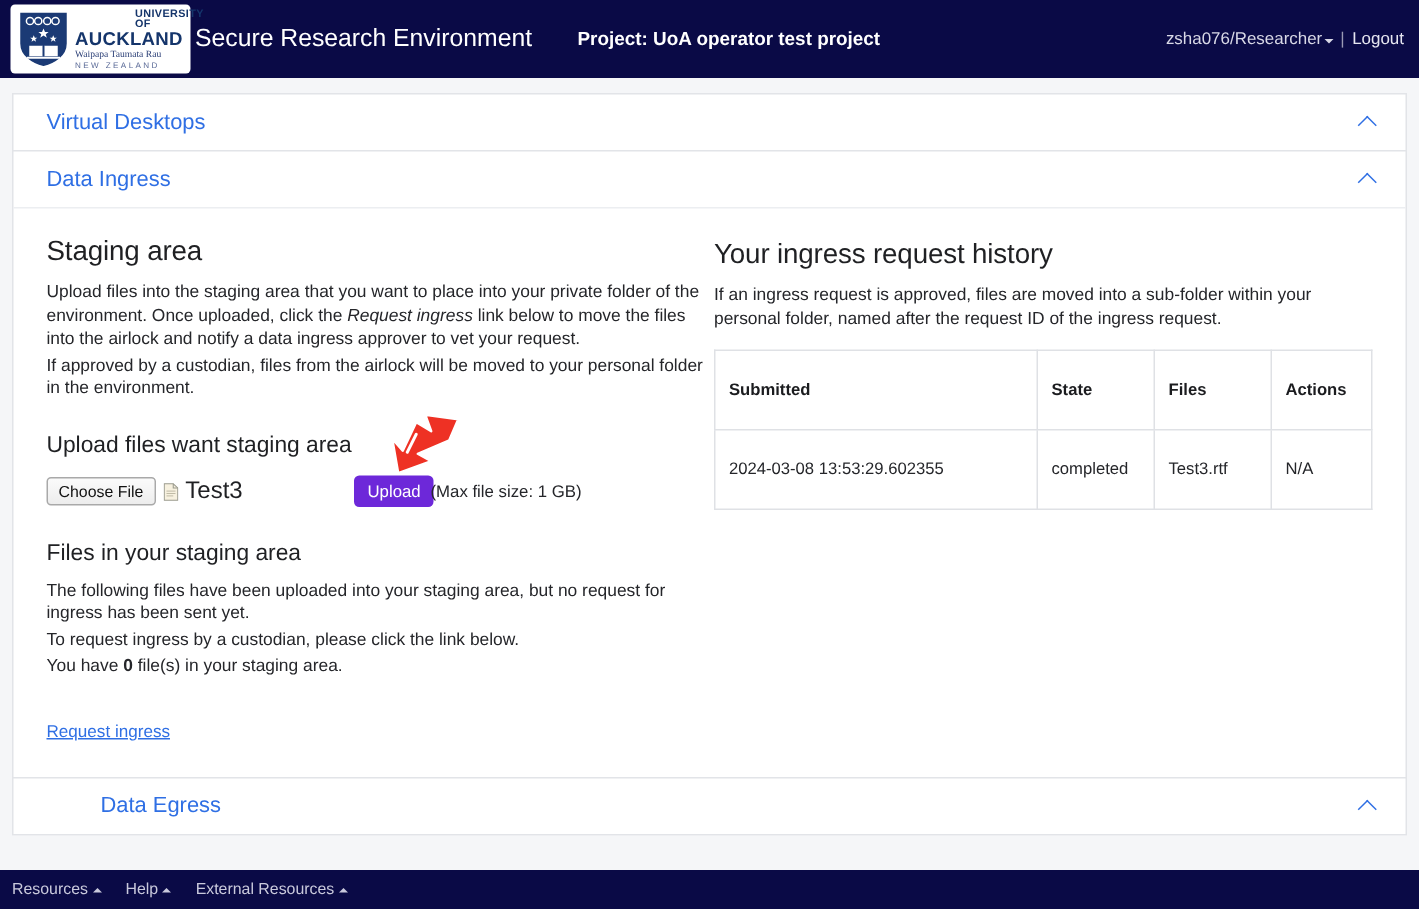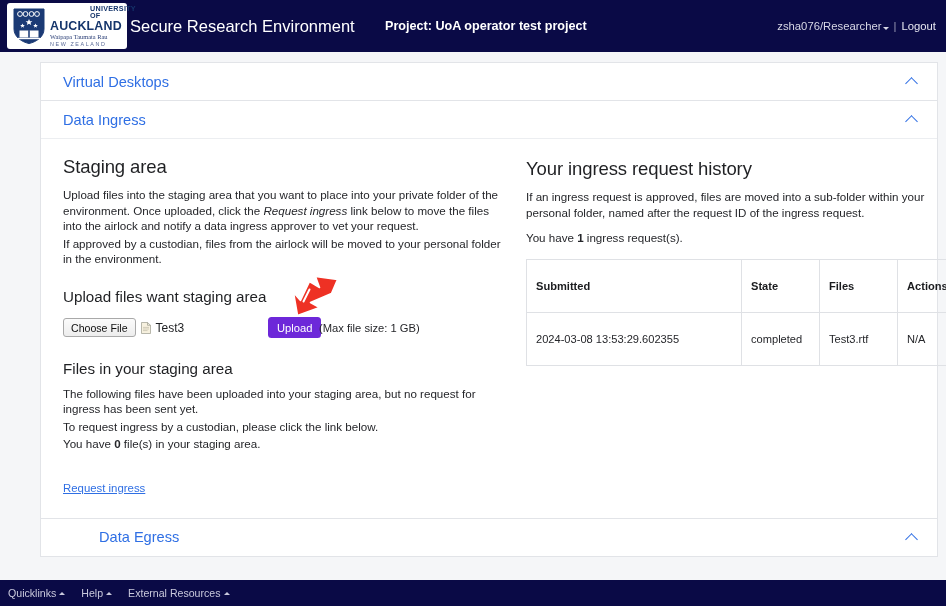--- a/index.html
+++ b/index.html
@@ -84,21 +84,20 @@
   .page {
     height: 528px;
     padding: 10px 8px 0 8px;
     background: #f5f6f8;
   }
 
   .panel {
     background: #ffffff;
     border: 1px solid #e2e4e8;
     border-bottom: none;
-    margin-left: 32px;
   }
   .panel:last-of-type { border-bottom: 1px solid #e2e4e8; padding-left: 36px; }
 
   .panel-head {
     height: 37px;
     display: flex;
     align-items: center;
     justify-content: space-between;
     padding: 0 18px 0 22px;
     cursor: pointer;
@@ -117,22 +116,22 @@
     left: 1px; top: 4px;
     width: 8px; height: 8px;
     border-left: 1.6px solid #2f6fe4;
     border-top: 1.6px solid #2f6fe4;
     transform: rotate(45deg);
   }
 
   .panel-body {
     padding: 8px 22px 22px 22px;
     display: flex;
-    gap: 18px;
     border-top: 1px solid #eceef1;
+    justify-content: flex-end;
   }
   .col-left { width: 445px; flex: 0 0 445px; }
   .col-right { flex: 1 1 auto; padding-top: 2px; }
 
   h2.sec {
     font-size: 18.5px;
     font-weight: 500;
     color: #1f2023;
     margin: 9px 0 9px 0;
     letter-spacing: -.1px;
@@ -171,21 +170,21 @@
     font-size: 10.6px;
     color: #101010;
     background: linear-gradient(#fbfbfb, #ededed);
     border: 1px solid #a9a9a9;
     border-radius: 3px;
     padding: 2.5px 7px;
     line-height: 1.15;
     cursor: pointer;
   }
   .file-icon { width: 10px; height: 12px; display: block; }
-  .file-name { font-size: 12px; color: #1f2023; }
+  .file-name { font-size: 16px; color: #1f2023; }
 
   .upload-btn {
     position: absolute;
     left: 205px;
     background: #6d28d9;
     color: #ffffff;
     font-size: 11.2px;
     border: none;
     border-radius: 3.5px;
     padding: 4.5px 9px;
@@ -359,21 +358,20 @@
         <p class="body">The following files have been uploaded into your staging area, but no request for ingress has been sent yet.</p>
         <p class="body">To request ingress by a custodian, please click the link below.</p>
         <p class="body"><span>You have </span><span class="bold">0</span><span> file(s) in your staging area.</span></p>
 
         <a class="req-link" href="#">Request ingress</a>
       </div>
 
       <div class="col-right">
         <h2 class="sec">Your ingress request history</h2>
         <p class="body gap">If an ingress request is approved, files are moved into a sub-folder within your personal folder, named after the request ID of the ingress request.</p>
-        <p class="body"><span>You have </span><span class="bold">1</span><span> ingress request(s).</span></p>
 
         <table class="hist">
           <thead>
             <tr>
               <th class="c-sub">Submitted</th>
               <th class="c-state">State</th>
               <th class="c-files">Files</th>
               <th class="c-act">Actions</th>
             </tr>
           </thead>
@@ -395,21 +393,21 @@
     <div class="panel-head">
       <span class="ptitle">Data Egress</span>
       <span class="chev"></span>
     </div>
   </div>
 
 </div>
 
 <div class="footer">
   <span class="fitem">
-      <span>Quicklinks</span>
+      <span>Resources</span>
       <span class="caret-u"></span>
     </span>
   <span class="fitem">
       <span>Help</span>
       <span class="caret-u"></span>
     </span>
   <span class="fitem">
       <span>External Resources</span>
       <span class="caret-u"></span>
     </span>

